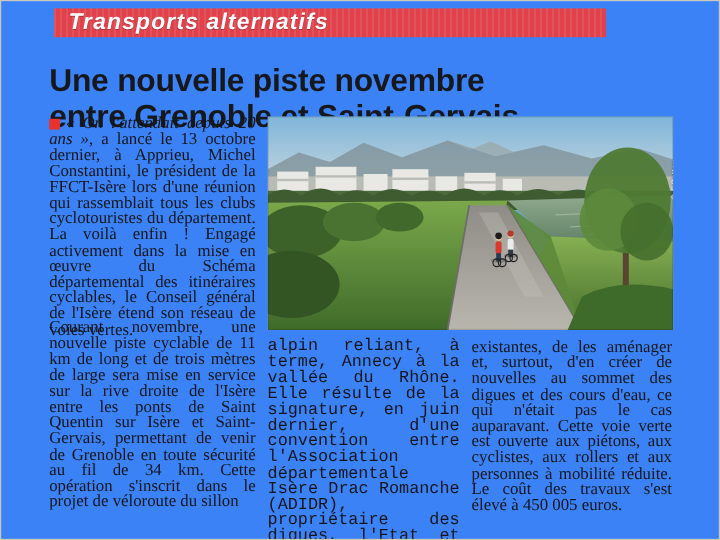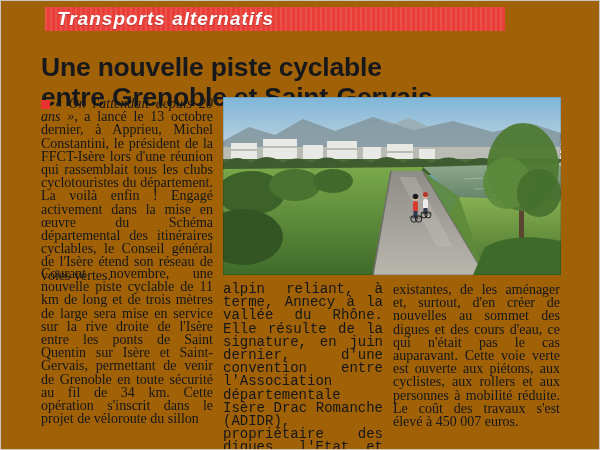--- a/index.html
+++ b/index.html
@@ -10,21 +10,21 @@
     width: 600px;
     height: 450px;
     background: #ffffff;
     font-family: "Liberation Serif", serif;
     overflow: hidden;
   }
   .page {
     position: relative;
     width: 600px;
     height: 450px;
-    background: #a16207;
+    background: #3b82f6;
     box-sizing: border-box;
     border: 1px solid #c9c7bf;
     overflow: hidden;
   }
 
   
   .kicker {
     position: absolute;
     left: 0;
     top: 6px;
@@ -154,21 +154,21 @@
 <body>
 
 <div class="page">
 
   <div class="kicker">
     <div class="kicker-bar"></div>
     <div class="kicker-text">Transports alternatifs</div>
   </div>
 
   <h1 class="headline">
-    <span>Une nouvelle piste cyclable</span>
+    <span>Une nouvelle piste novembre</span>
     <span class="l2">entre Grenoble et Saint-Gervais</span>
   </h1>
 
   <div class="photo">
     <svg width="338" height="178" viewBox="0 0 338 178" xmlns="http://www.w3.org/2000/svg">
       <defs>
         <linearGradient id="sky" x1="0" y1="0" x2="0" y2="1">
           <stop offset="0%" stop-color="#7fb6d9"></stop>
           <stop offset="60%" stop-color="#aecbdc"></stop>
           <stop offset="100%" stop-color="#cfd9da"></stop>
@@ -281,16 +281,16 @@
 
   <div class="col col1-lower">
     <p class="first">Courant novembre, une nouvelle piste cyclable de 11 km de long et de trois mètres de large sera mise en service sur la rive droite de l'Isère entre les ponts de Saint Quentin sur Isère et Saint-Gervais, permettant de venir de Grenoble en toute sécurité au fil de 34 km. Cette opération s'inscrit dans le projet de véloroute du sillon</p>
   </div>
 
   <div class="col col2">
     <p class="first">alpin reliant, à terme, Annecy à la vallée du Rhône. Elle résulte de la signature, en juin dernier, d'une convention entre l'Association départementale Isère Drac Romanche (ADIDR), propriétaire des digues, l'Etat et le Conseil général de l'Isère. Celle-ci permet au Département d'entretenir les pistes cyclables</p>
   </div>
 
   <div class="col col3">
-    <p class="first">existantes, de les aménager et, surtout, d'en créer de nouvelles au sommet des digues et des cours d'eau, ce qui n'était pas le cas auparavant. Cette voie verte est ouverte aux piétons, aux cyclistes, aux rollers et aux personnes à mobilité réduite. Le coût des travaux s'est élevé à 450 007 euros.</p>
+    <p class="first">existantes, de les aménager et, surtout, d'en créer de nouvelles au sommet des digues et des cours d'eau, ce qui n'était pas le cas auparavant. Cette voie verte est ouverte aux piétons, aux cyclistes, aux rollers et aux personnes à mobilité réduite. Le coût des travaux s'est élevé à 450 005 euros.</p>
   </div>
 
 </div>
 
 </body></html>

